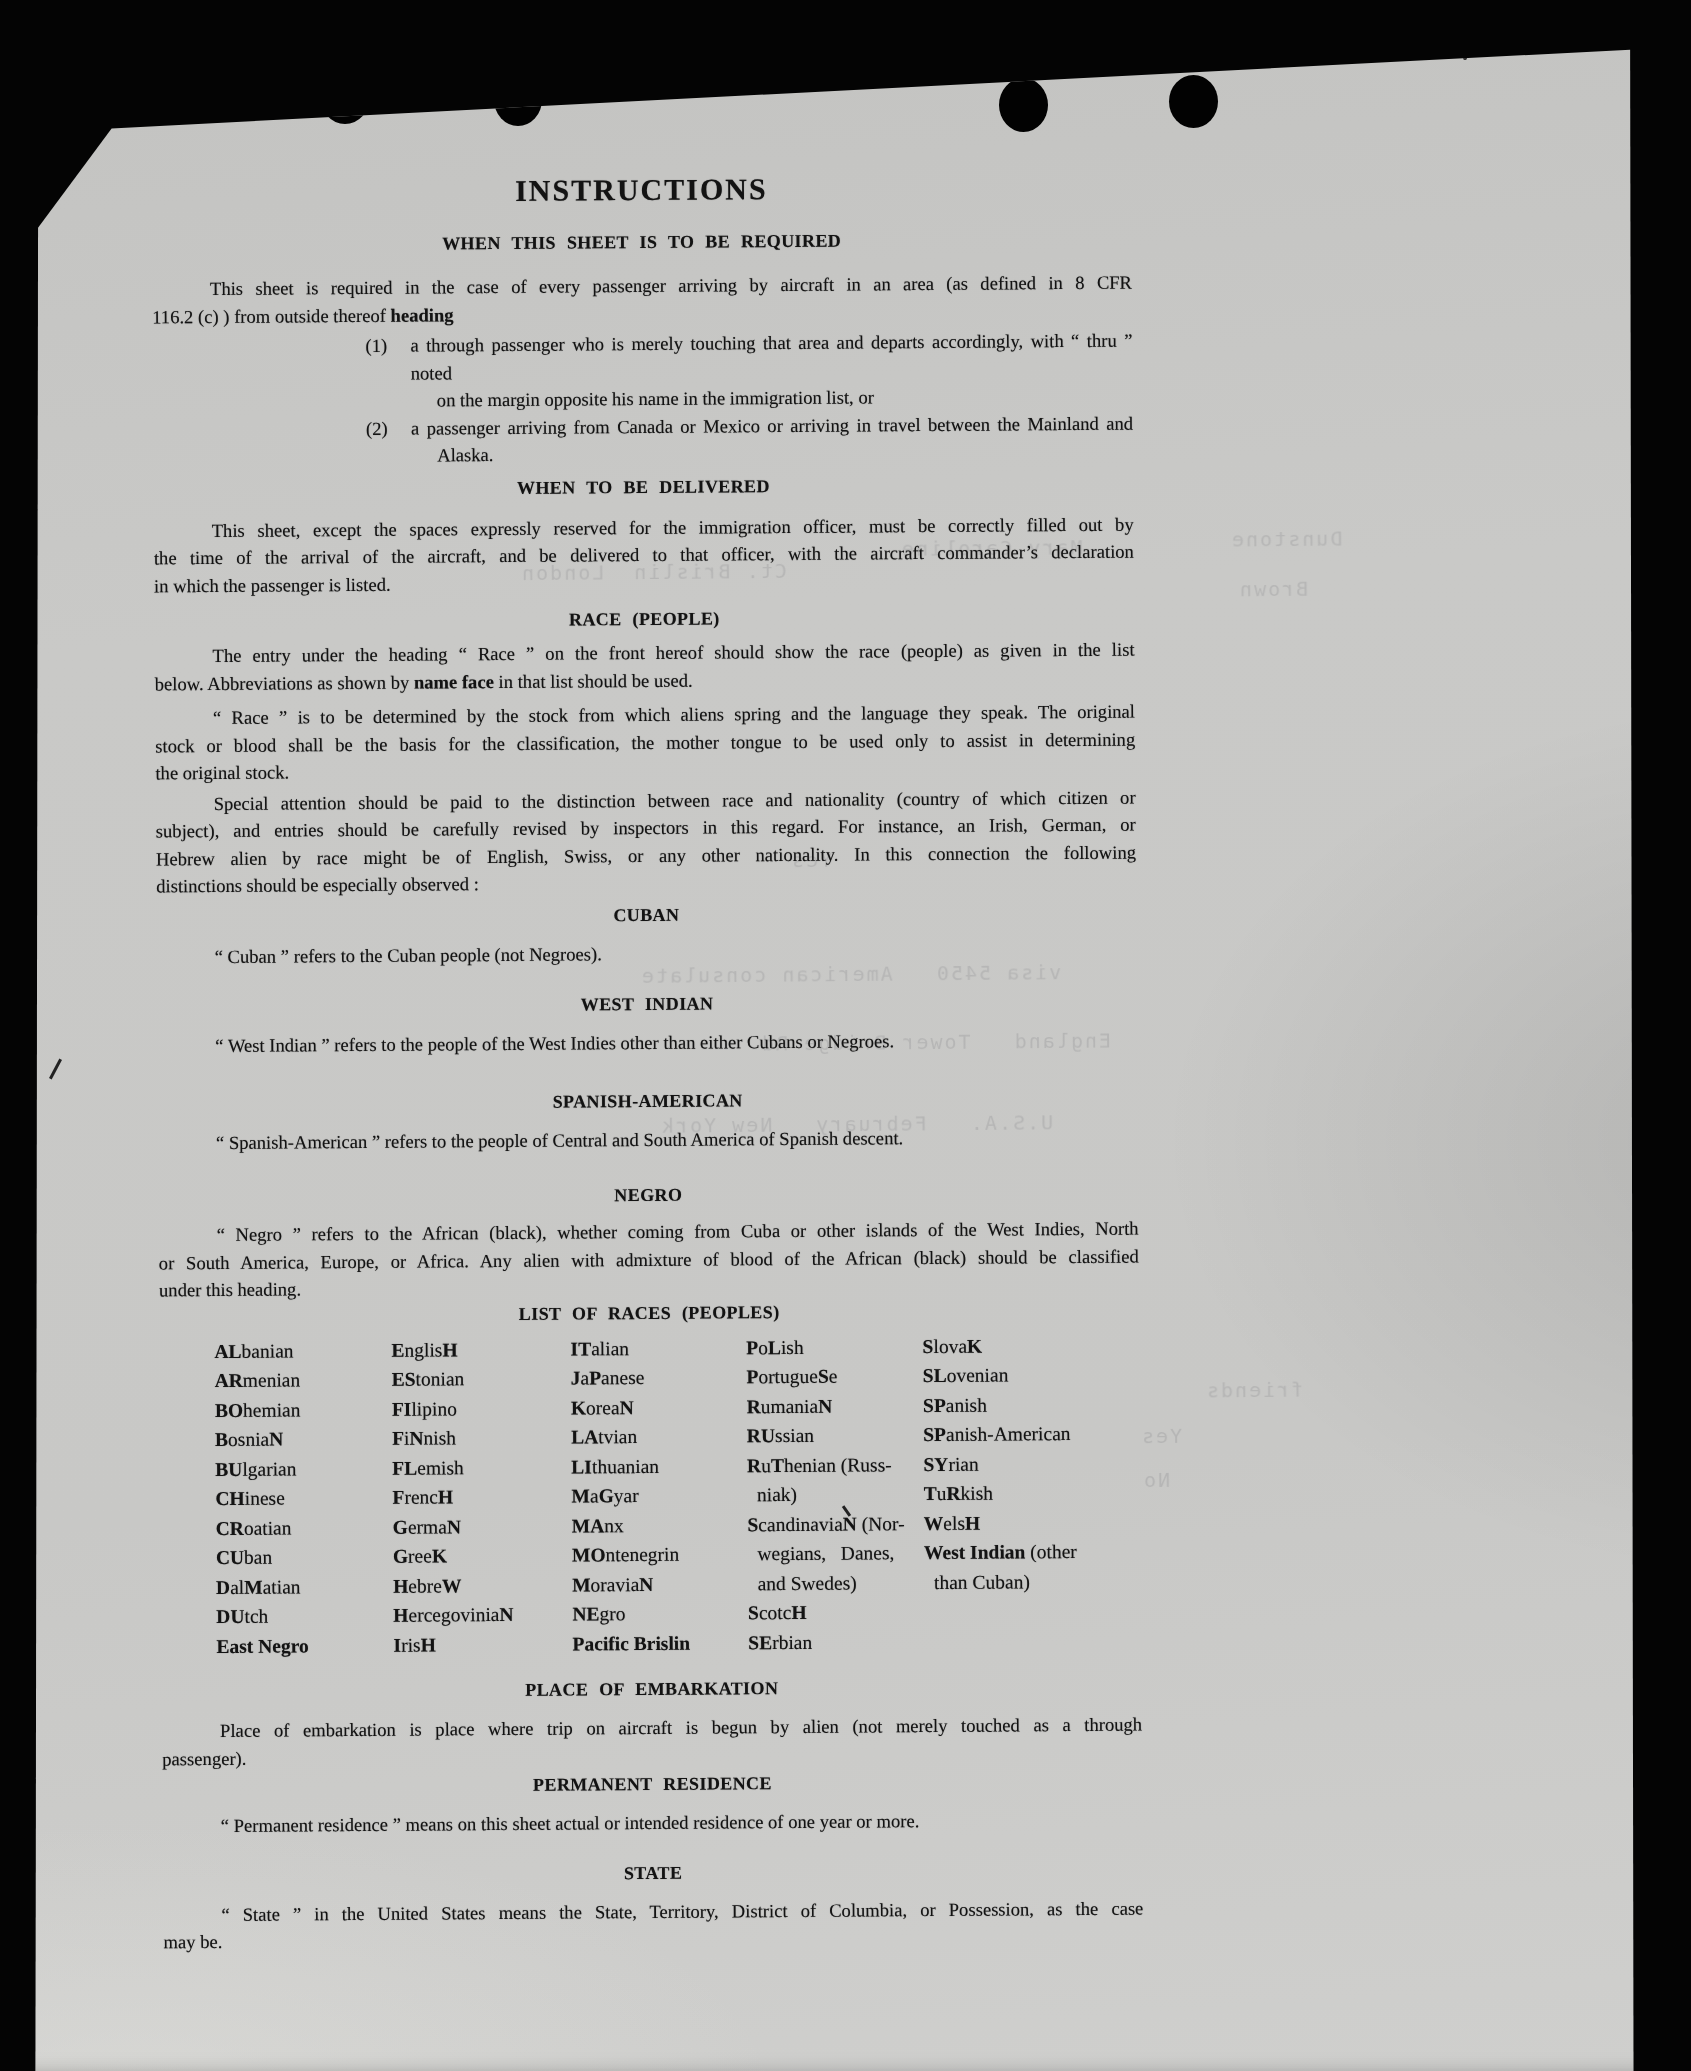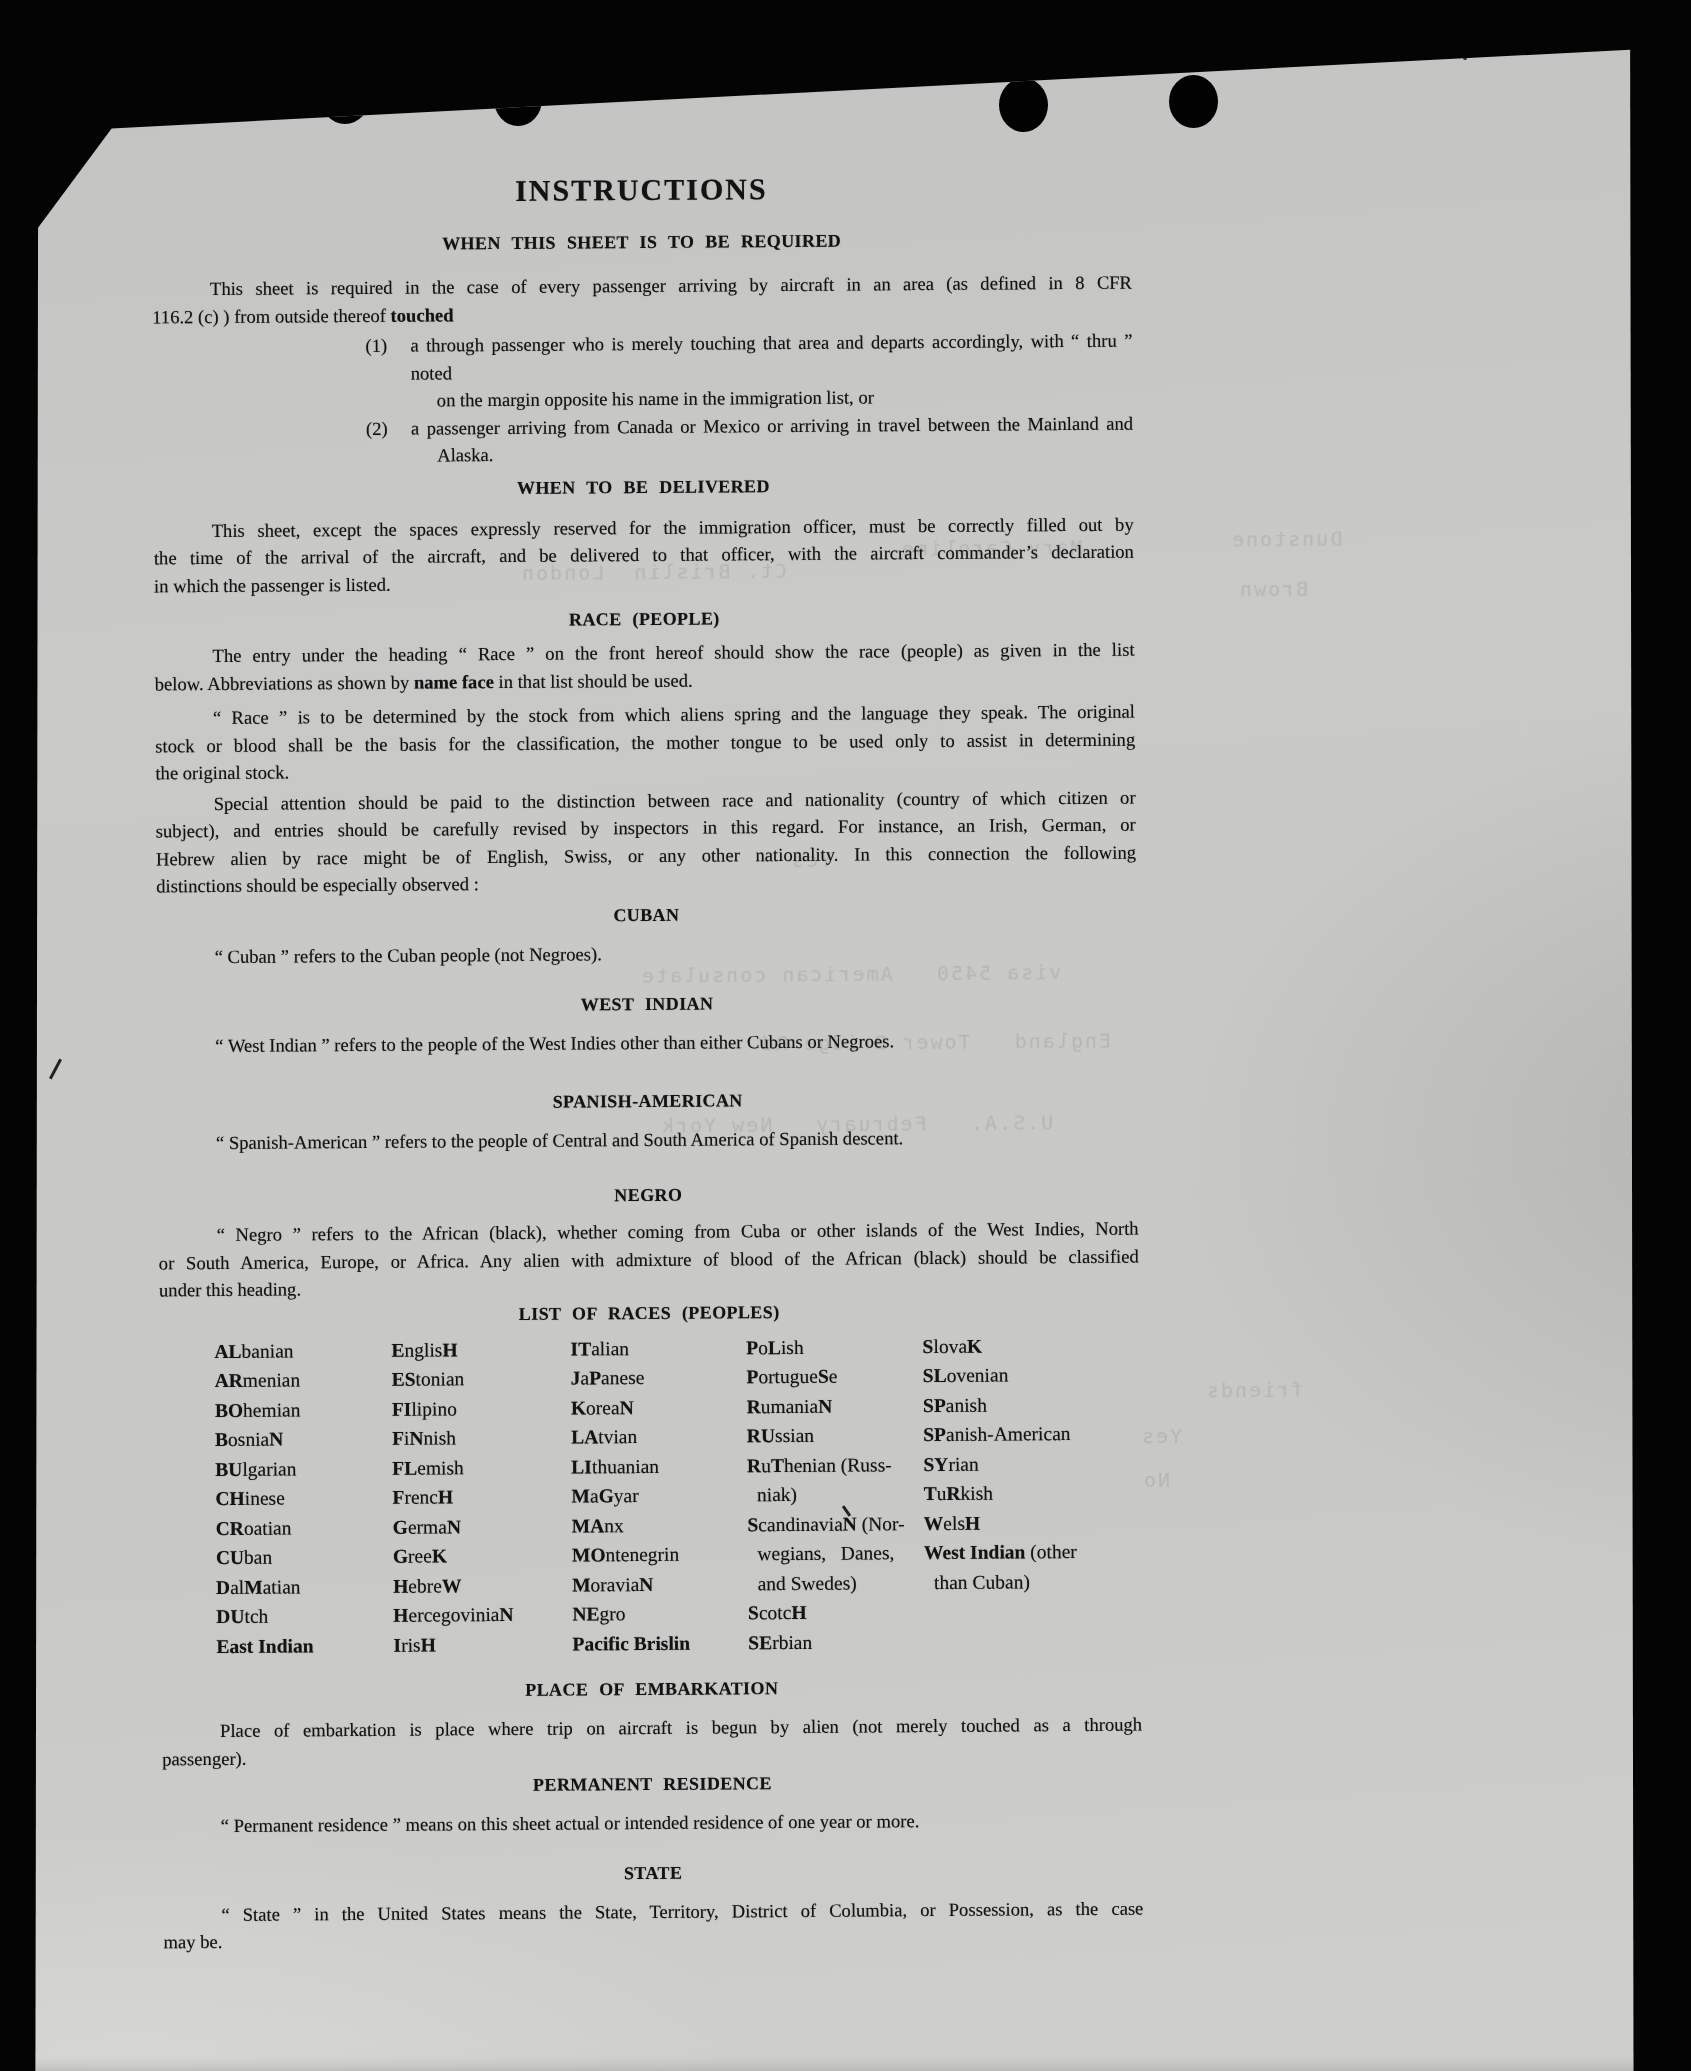--- a/index.html
+++ b/index.html
@@ -76,21 +76,21 @@
     <div class="bleed" style="left:1140px;top:1424px;">Yes</div>
     <div class="bleed" style="left:1142px;top:1468px;">No</div>
 
     <div class="content">
 
       <div class="title">INSTRUCTIONS</div>
 
       <div class="h mt-h1">WHEN THIS SHEET IS TO BE REQUIRED</div>
       <div class="mt-p1">
         <div class="pl ind">This sheet is required in the case of every passenger arriving by aircraft in an area (as defined in 8 CFR</div>
-        <div class="pl last">116.2 (c) ) from outside thereof <b>touched</b></div>
+        <div class="pl last">116.2 (c) ) from outside thereof <b>heading</b></div>
       </div>
       <div class="mt-it1">
         <div class="pl lf"><span class="num">(1)</span><span>a through passenger who is merely touching that area and departs accordingly, with “ thru ” noted</span></div>
         <div class="pl last lc">on the margin opposite his name in the immigration list, or</div>
       </div>
       <div>
         <div class="pl lf"><span class="num">(2)</span><span>a passenger arriving from  Canada or Mexico or arriving in travel  between the Mainland and</span></div>
         <div class="pl last lc">Alaska.</div>
       </div>
 
@@ -146,21 +146,21 @@
           <div><b>AL</b>banian</div>
           <div><b>AR</b>menian</div>
           <div><b>BO</b>hemian</div>
           <div><b>B</b>osnia<b>N</b></div>
           <div><b>BU</b>lgarian</div>
           <div><b>CH</b>inese</div>
           <div><b>CR</b>oatian</div>
           <div><b>CU</b>ban</div>
           <div><b>D</b>al<b>M</b>atian</div>
           <div><b>DU</b>tch</div>
-          <div><b>East Indian</b></div>
+          <div><b>East Negro</b></div>
         </div>
         <div class="col1">
           <div><b>E</b>nglis<b>H</b></div>
           <div><b>ES</b>tonian</div>
           <div><b>FI</b>lipino</div>
           <div><b>F</b>i<b>N</b>nish</div>
           <div><b>FL</b>emish</div>
           <div><b>F</b>renc<b>H</b></div>
           <div><b>G</b>erma<b>N</b></div>
           <div><b>G</b>ree<b>K</b></div>

